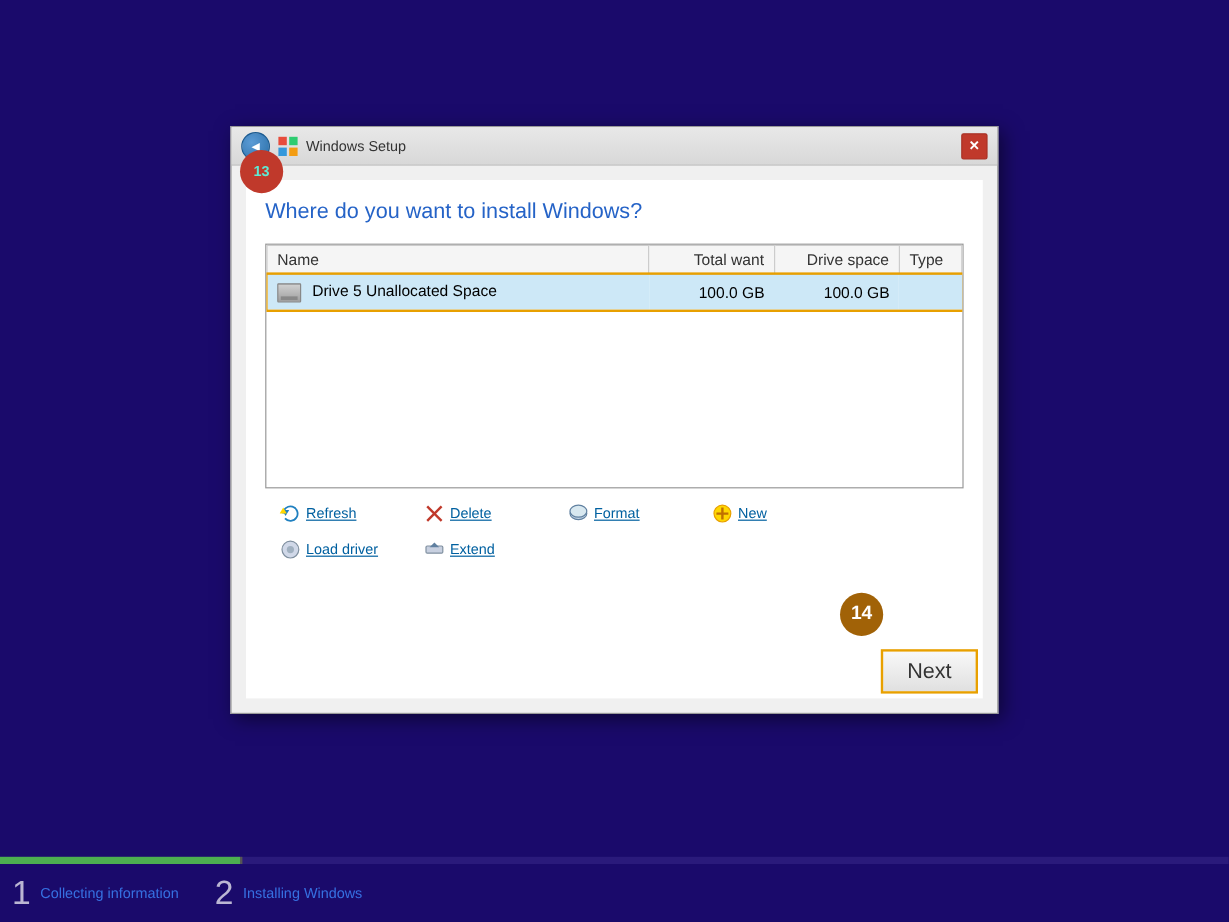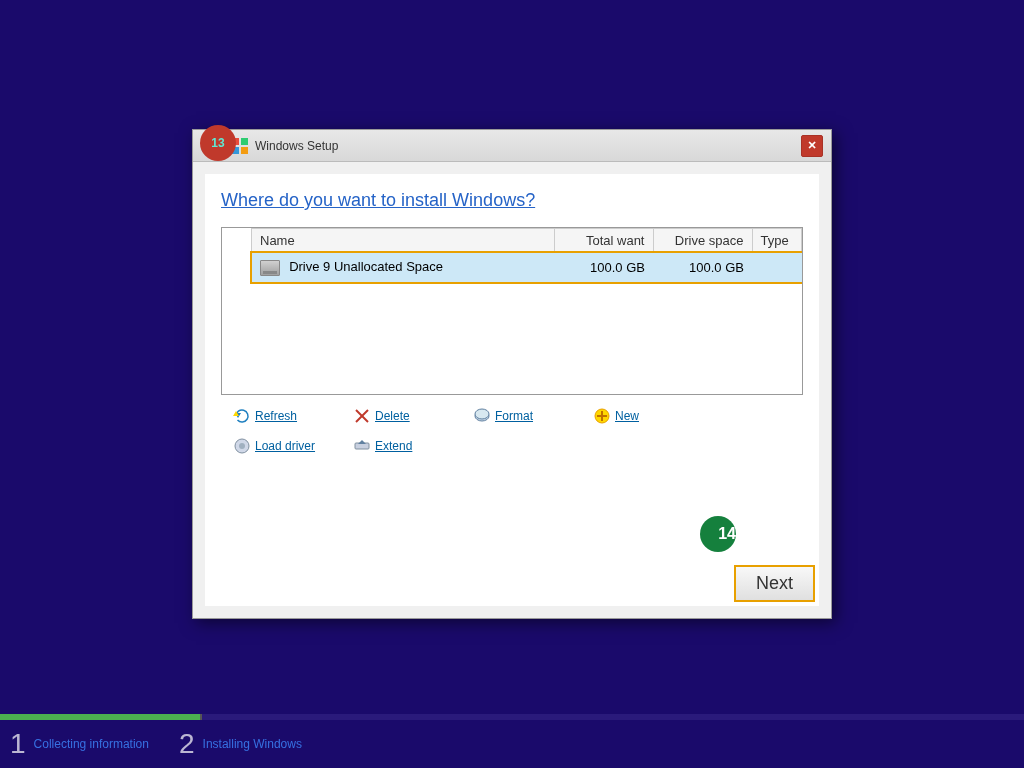--- a/index.html
+++ b/index.html
@@ -69,21 +69,20 @@
     
     .dialog-window {
       position: absolute;
       top: 105px;
       left: 192px;
       width: 640px;
       height: 490px;
       background-color: #f0f0f0;
       border: 1px solid #999;
       box-shadow: 4px 4px 15px rgba(0,0,0,0.5);
-      margin-top: 24px;
     }
 
     .title-bar {
       height: 32px;
       background: linear-gradient(to bottom, #e8e8e8, #d8d8d8);
       border-bottom: 1px solid #bbb;
       display: flex;
       align-items: center;
       padding: 0 8px;
       gap: 6px;
@@ -140,21 +139,20 @@
       margin: 12px;
       height: calc(100% - 32px - 24px);
       padding: 16px;
     }
 
     .page-title {
       color: #2563c7;
       font-size: 18px;
       font-weight: 300;
       margin-bottom: 16px;
-      text-decoration: underline;
     }
 
     
     .step-badge {
       position: absolute;
       top: 125px;
       left: 200px;
       width: 36px;
       height: 36px;
       border-radius: 50%;
@@ -163,32 +161,32 @@
       font-size: 12px;
       font-weight: bold;
       display: flex;
       align-items: center;
       justify-content: center;
       z-index: 10;
     }
 
     .step-badge-14 {
       position: absolute;
-      top: 516px;
+      top: 494px;
       left: 700px;
       width: 36px;
       height: 36px;
       border-radius: 50%;
-      background-color: #15803d;
+      background-color: #a16207;
       color: white;
       font-size: 16px;
       font-weight: bold;
       display: flex;
       align-items: center;
-      justify-content: flex-end;
+      justify-content: center;
       z-index: 10;
     }
 
     
     .drive-table {
       width: 100%;
       border-collapse: collapse;
       font-size: 13px;
     }
 
@@ -196,23 +194,22 @@
       background-color: #f5f5f5;
       border: 1px solid #ccc;
       padding: 4px 8px;
       text-align: left;
       font-weight: normal;
       color: #333;
     }
 
     .drive-table-container {
       border: 1px solid #999;
-      height: 168px;
+      height: 204px;
       overflow: hidden;
-      padding-left: 29px;
     }
 
     .drive-table thead {
       background-color: #f0f0f0;
     }
 
     .col-name { width: 55%; }
     .col-size { width: 18%; text-align: right !important; }
     .col-free { width: 18%; text-align: right !important; }
     .col-type { width: 9%; }
@@ -345,21 +342,21 @@
             </th>
             <th class="col-type">
               <span>Type</span>
             </th>
           </tr>
         </thead>
         <tbody>
           <tr class="drive-row-selected">
             <td>
               <span class="drive-icon"></span>
-              <span>Drive 9 Unallocated Space</span>
+              <span>Drive 5 Unallocated Space</span>
             </td>
             <td style="text-align:right;">
               <span>100.0 GB</span>
             </td>
             <td style="text-align:right;">
               <span>100.0 GB</span>
             </td>
             <td>
               <span></span>
             </td>

